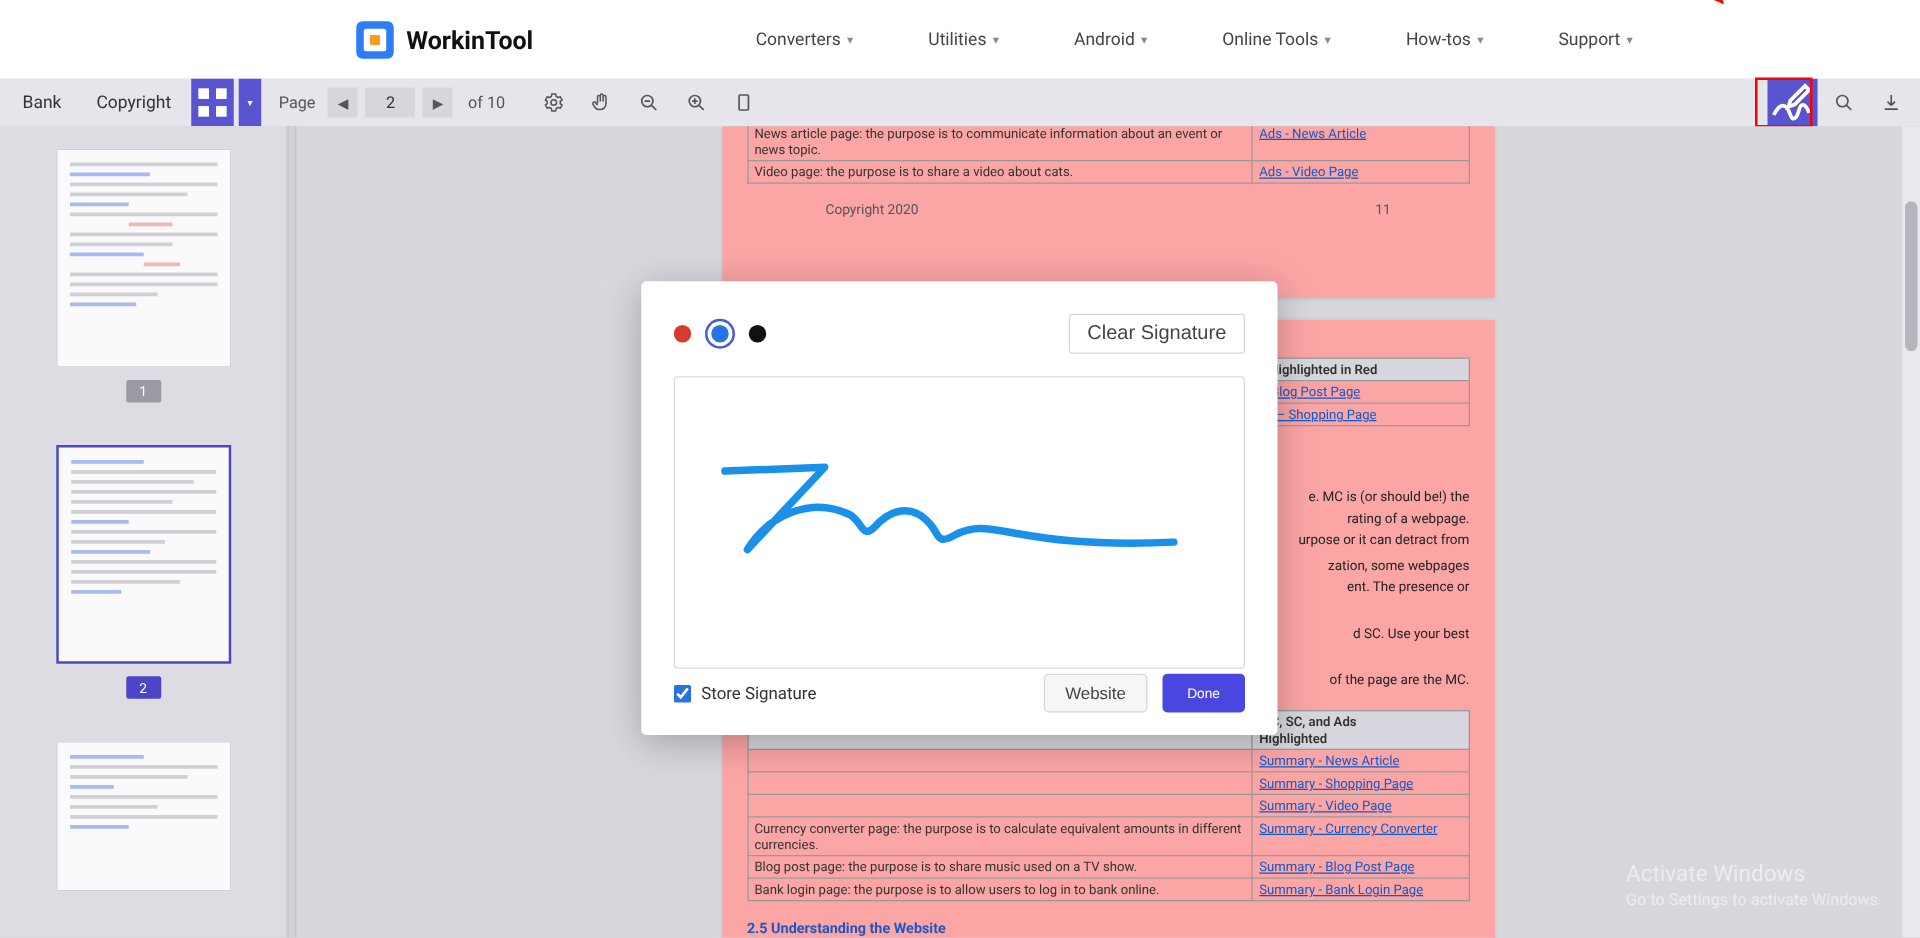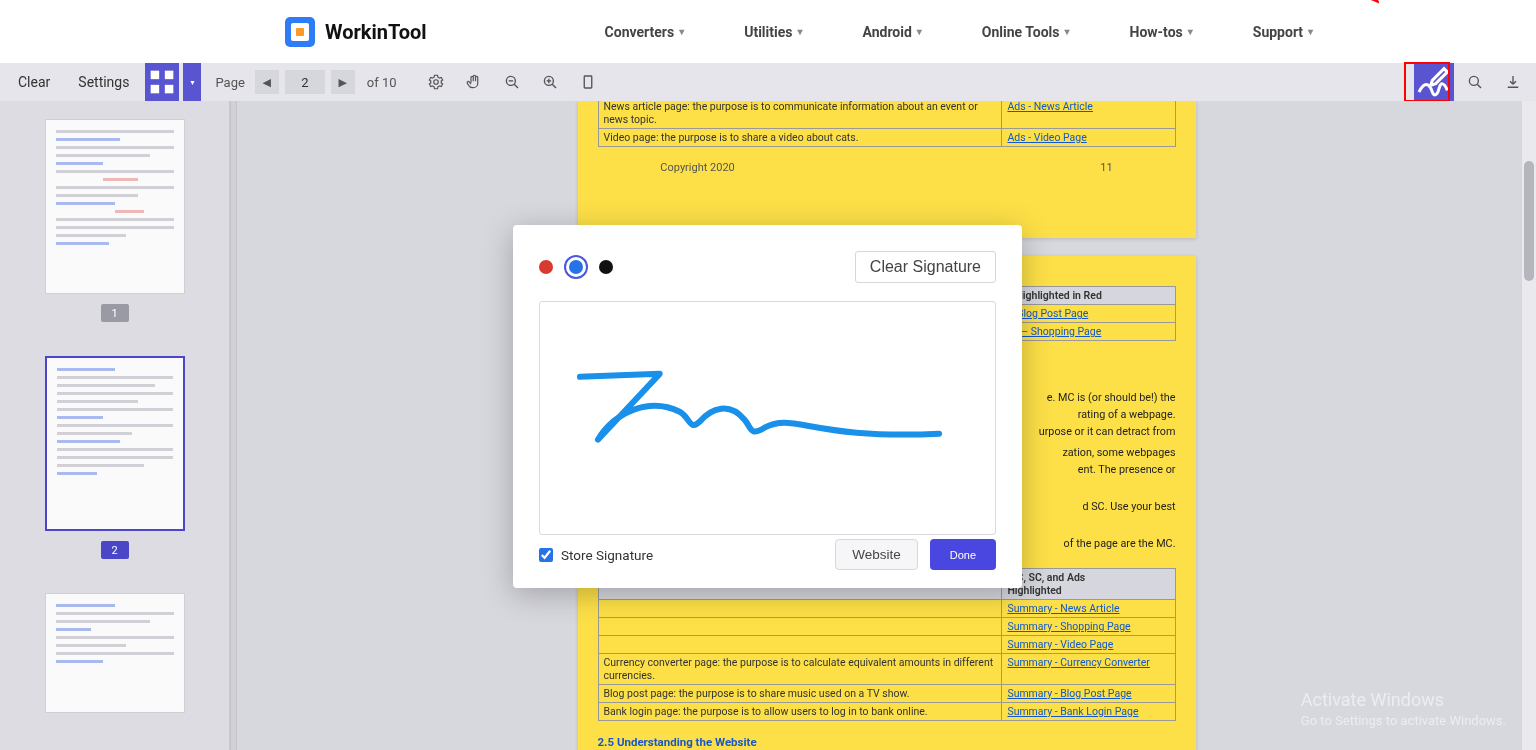--- a/index.html
+++ b/index.html
@@ -34,21 +34,21 @@
     background:#fff; border-radius:2px;
   }
   .brand-logo::after{
     content:""; position:absolute; left:11px; top:11px; width:8px; height:8px;
     background:#fd9a23; border-radius:1px;
   }
   .brand-name { font-weight:700; font-size:20px; color:#111; }
   .site-nav {
     display:flex; gap:60px; margin-left:178px;
   }
-  .nav-item { display:flex; align-items:center; gap:5px; color:#444; font-size:14px; cursor:pointer;font-weight:bold;}
+  .nav-item { display:flex; align-items:center; gap:5px; color:#444; font-size:14px; cursor:pointer;}
   .chev { font-size:10px; color:#888; }
 
   
   .toolbar {
     height: 38px;
     background: #e5e5eb;
     display: flex;
     align-items: center;
     padding: 0 6px;
     gap: 4px;
@@ -124,21 +124,21 @@
     background:#9a9aa5; color:#fff; font-size:11px;
     display:flex; align-items:center; justify-content:center; border-radius:2px;
   }
   .thumb-badge.active { background:#4a46c7; }
   .splitter { width:7px; background:#d0d0d6; border-left:1px solid #c3c3c9; border-right:1px solid #c3c3c9; cursor:col-resize;}
   .doc-area {
     flex:1; height:100%; overflow:hidden; position:relative;
     display:flex; justify-content:center;
   }
   .doc-page {
-    width:618px; background:#fde047; margin-top:0;
+    width:618px; background:#fca5a5; margin-top:0;
     box-shadow: 0 1px 4px rgba(0,0,0,.15);
     padding: 0 20px 20px 20px;
     font-size:11px; color:#333;
     position:relative;
   }
   .doc-table { width:100%; border-collapse:collapse; font-size:10.5px; }
   .doc-table td, .doc-table th { border:1px solid #999; padding:2px 5px; vertical-align:top;}
   .doc-table th { background:#d6d6de; font-weight:600; text-align:left;}
   .doc-link { color:#1258c7; text-decoration:underline; cursor:pointer;margin-top:48px;}
   .doc-footer { text-align:center; font-size:11px; color:#555; margin:14px 0;}
@@ -261,22 +261,22 @@
       <path d="M0,0 L7,3 L0,6 Z" fill="#ff0000"></path>
         </marker>
       </defs>
     <line x1="8" y1="6" x2="62" y2="60" stroke="#ff0000" stroke-width="2" marker-end="url(#ah)"></line>
   </svg>
 </div>
 
 <div class="dim"></div>
 
 <div class="toolbar">
-  <div class="tb-btn">Clear</div>
-  <div class="tb-btn">Settings</div>
+  <div class="tb-btn">Bank</div>
+  <div class="tb-btn">Copyright</div>
   <div class="tb-grid">
     <svg viewBox="0 0 24 24" fill="currentColor">
         <rect x="4" y="4" width="6" height="6"></rect>
         <rect x="14" y="4" width="6" height="6"></rect>
         <rect x="4" y="14" width="6" height="6"></rect>
         <rect x="14" y="14" width="6" height="6"></rect>
       </svg>
   </div>
   <div class="tb-grid-dd">▾</div>
 

